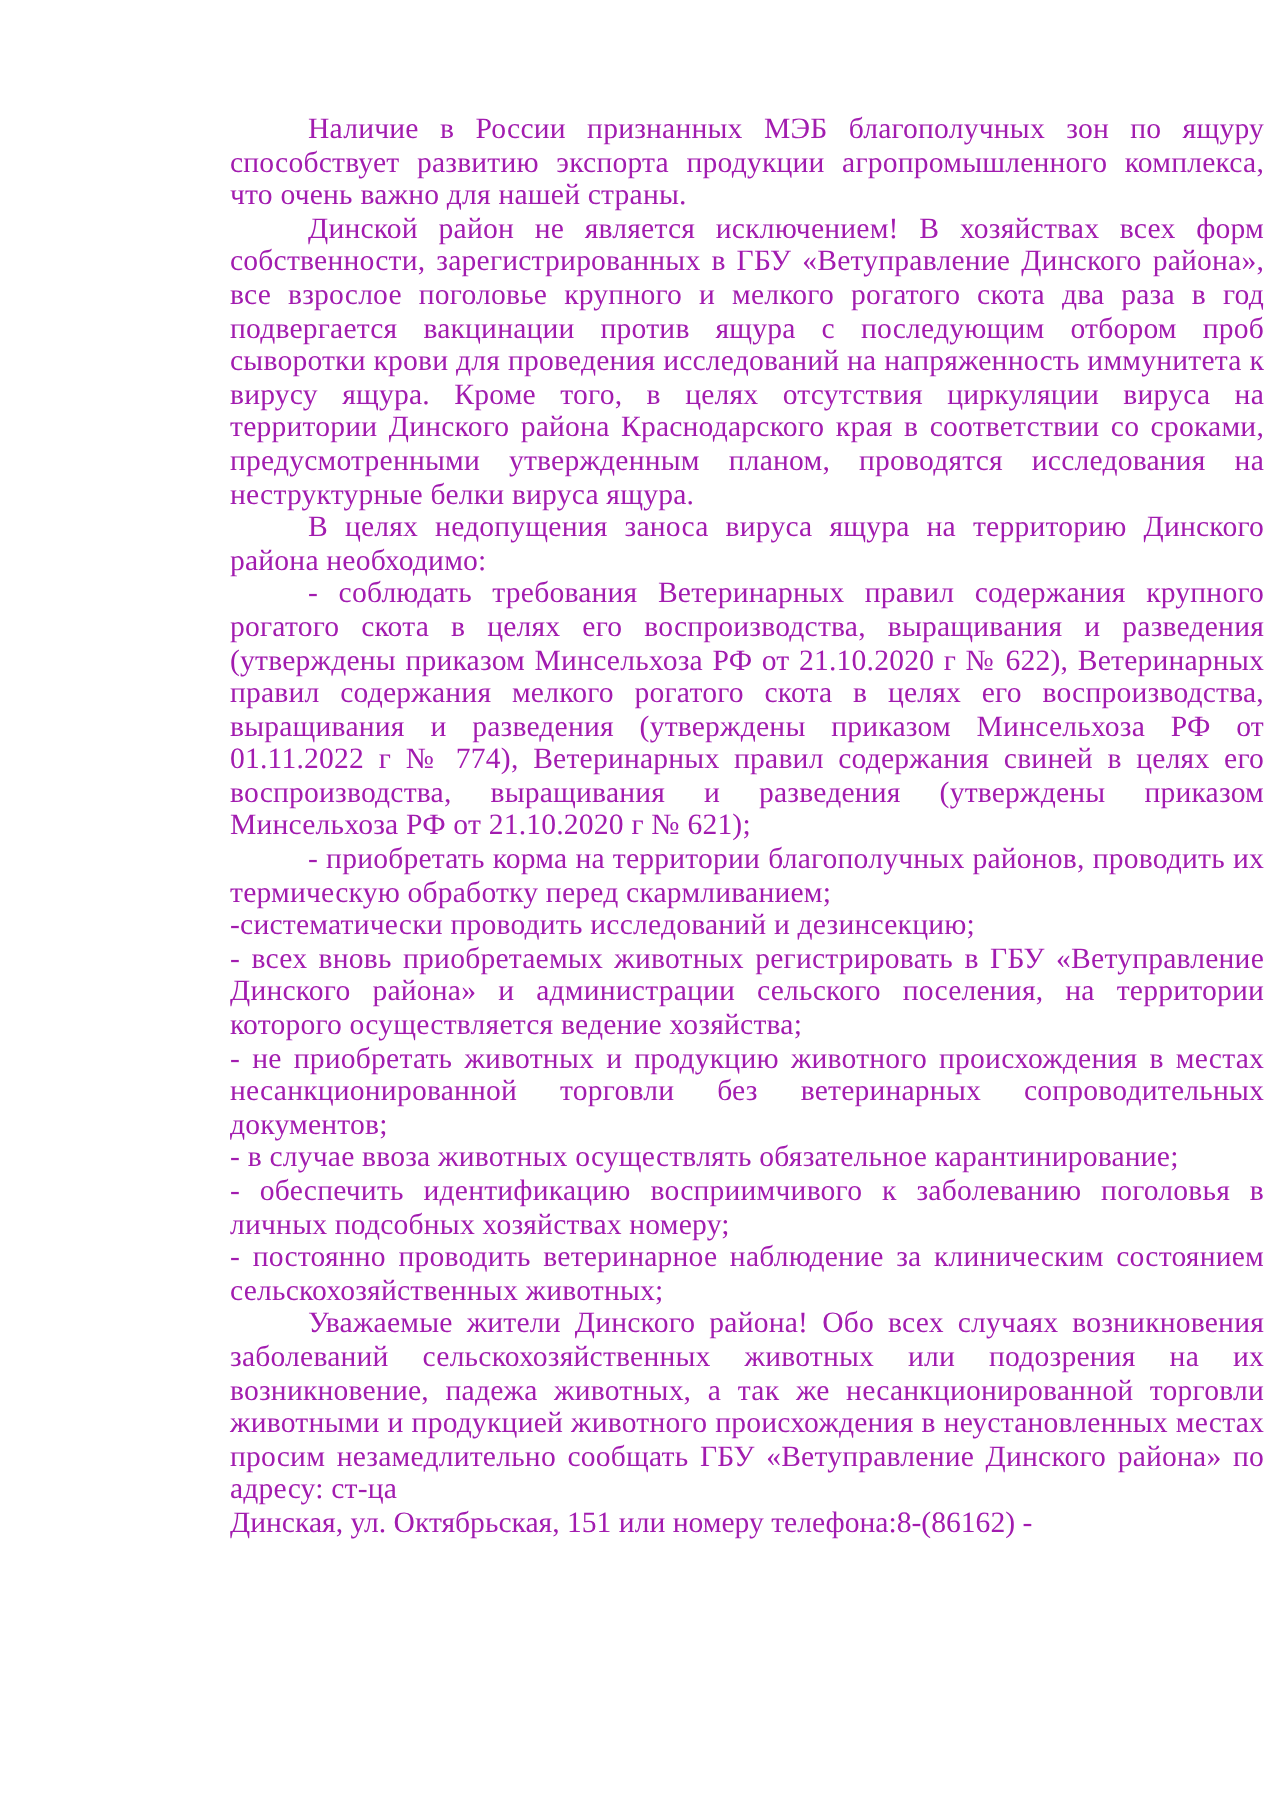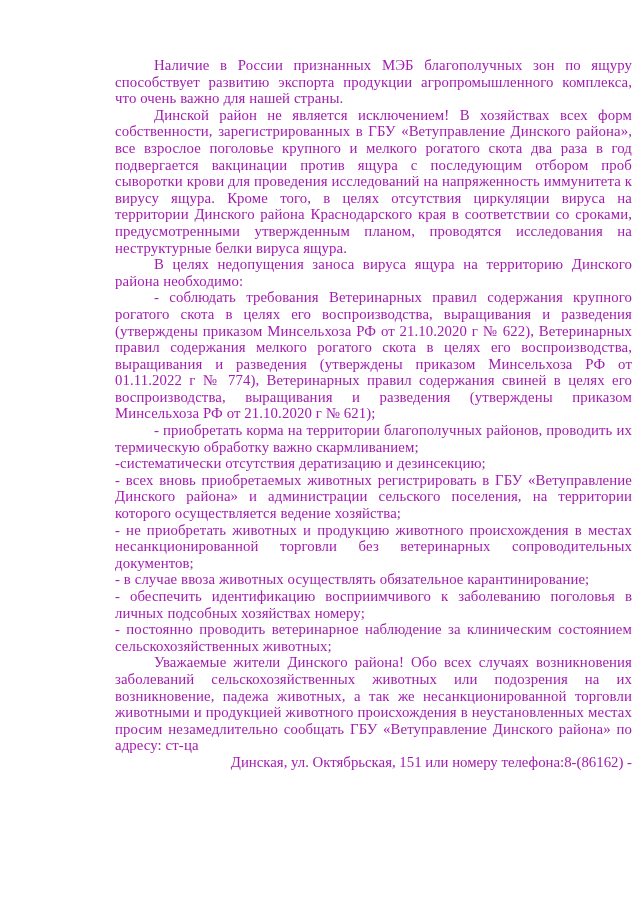--- a/index.html
+++ b/index.html
@@ -20,37 +20,37 @@
   .doc p{
     margin:0;
     font-size:14.8px;
     line-height:16.6px;
     text-align:justify;
     letter-spacing:0.1px;
   }
   .indent{text-indent:39px;}
   .contact-line{
     display:flex;
-    justify-content:flex-end;
+    justify-content:flex-start;
     font-size:14.8px;
     line-height:16.6px;
   }
   .contact-line span{white-space:nowrap;}
 </style>
 </head>
 <body>
 
 <div class="page">
   <div class="doc">
     <p class="indent">Наличие в России признанных МЭБ благополучных зон по ящуру способствует развитию экспорта продукции агропромышленного комплекса, что очень важно для нашей страны.</p>
     <p class="indent">Динской район не является исключением! В хозяйствах всех форм собственности, зарегистрированных в ГБУ «Ветуправление Динского района», все взрослое поголовье крупного и мелкого рогатого скота два раза в год подвергается вакцинации против ящура с последующим отбором проб сыворотки крови для проведения исследований на напряженность иммунитета к вирусу ящура. Кроме того, в целях отсутствия циркуляции вируса на территории Динского района Краснодарского края в соответствии со сроками, предусмотренными утвержденным планом, проводятся исследования на неструктурные белки вируса ящура.</p>
     <p class="indent">В целях недопущения заноса вируса ящура на территорию Динского района необходимо:</p>
     <p class="indent">- соблюдать требования Ветеринарных правил содержания крупного рогатого скота в целях его воспроизводства, выращивания и разведения (утверждены приказом Минсельхоза РФ от 21.10.2020 г № 622), Ветеринарных правил содержания мелкого рогатого скота в целях его воспроизводства, выращивания и разведения (утверждены приказом Минсельхоза РФ от 01.11.2022 г № 774), Ветеринарных правил содержания свиней в целях его воспроизводства, выращивания и разведения (утверждены приказом Минсельхоза РФ от 21.10.2020 г № 621);</p>
-    <p class="indent">- приобретать корма на территории благополучных районов, проводить их термическую обработку важно скармливанием;</p>
-    <p>-систематически отсутствия дератизацию и дезинсекцию;</p>
+    <p class="indent">- приобретать корма на территории благополучных районов, проводить их термическую обработку перед скармливанием;</p>
+    <p>-систематически проводить исследований и дезинсекцию;</p>
     <p>- всех вновь приобретаемых животных регистрировать в ГБУ «Ветуправление Динского района» и администрации сельского поселения, на территории которого осуществляется ведение хозяйства;</p>
     <p>- не приобретать животных и продукцию животного происхождения в местах несанкционированной торговли без ветеринарных сопроводительных документов;</p>
     <p>- в случае ввоза животных осуществлять обязательное карантинирование;</p>
     <p>- обеспечить идентификацию восприимчивого к заболеванию поголовья в личных подсобных хозяйствах номеру;</p>
     <p>- постоянно проводить ветеринарное наблюдение за клиническим состоянием сельскохозяйственных животных;</p>
     <p class="indent">Уважаемые жители Динского района! Обо всех случаях возникновения заболеваний сельскохозяйственных животных или подозрения на их возникновение, падежа животных, а так же несанкционированной торговли животными и продукцией животного происхождения в неустановленных местах просим незамедлительно сообщать ГБУ «Ветуправление Динского района» по адресу: ст-ца</p>
     <div class="contact-line">
       <span>Динская, ул. Октябрьская, 151 или номеру телефона:</span>
       <span>8-(86162) -</span>
     </div>

